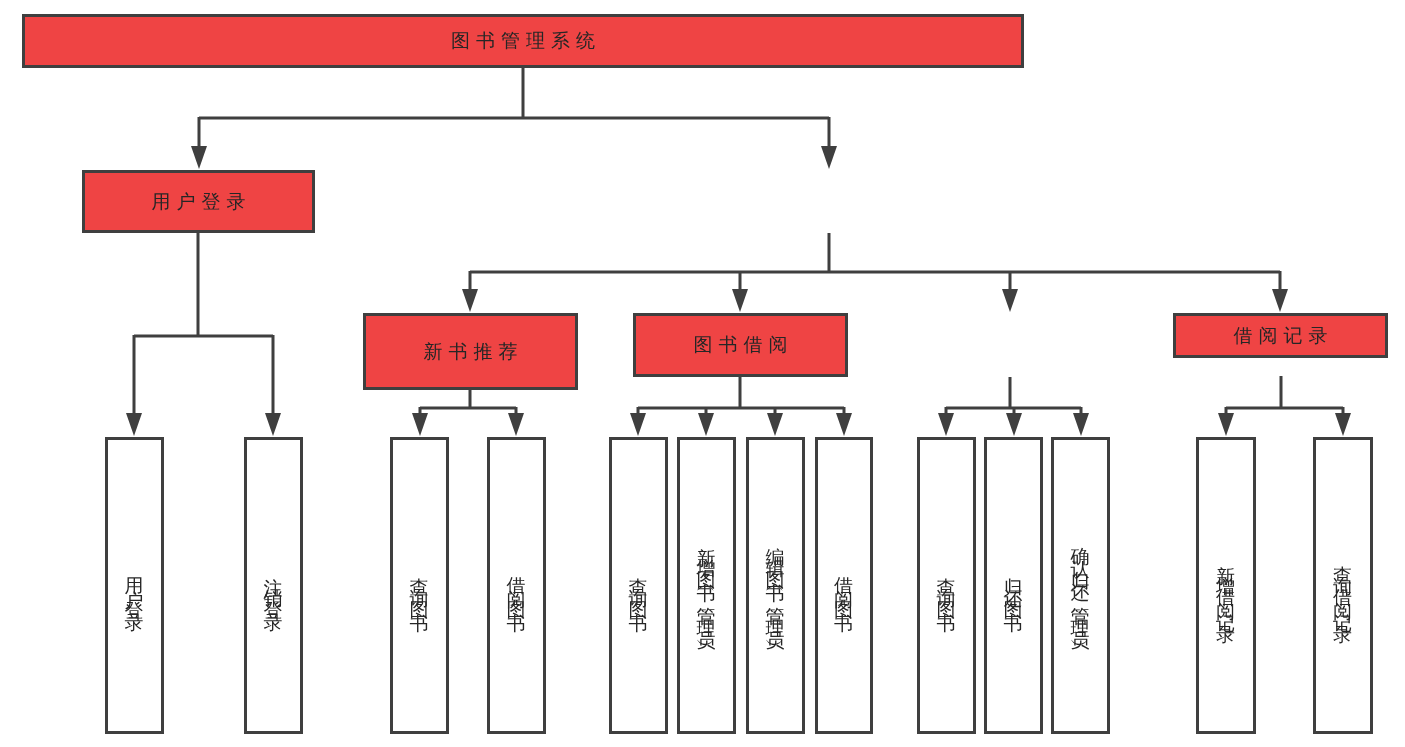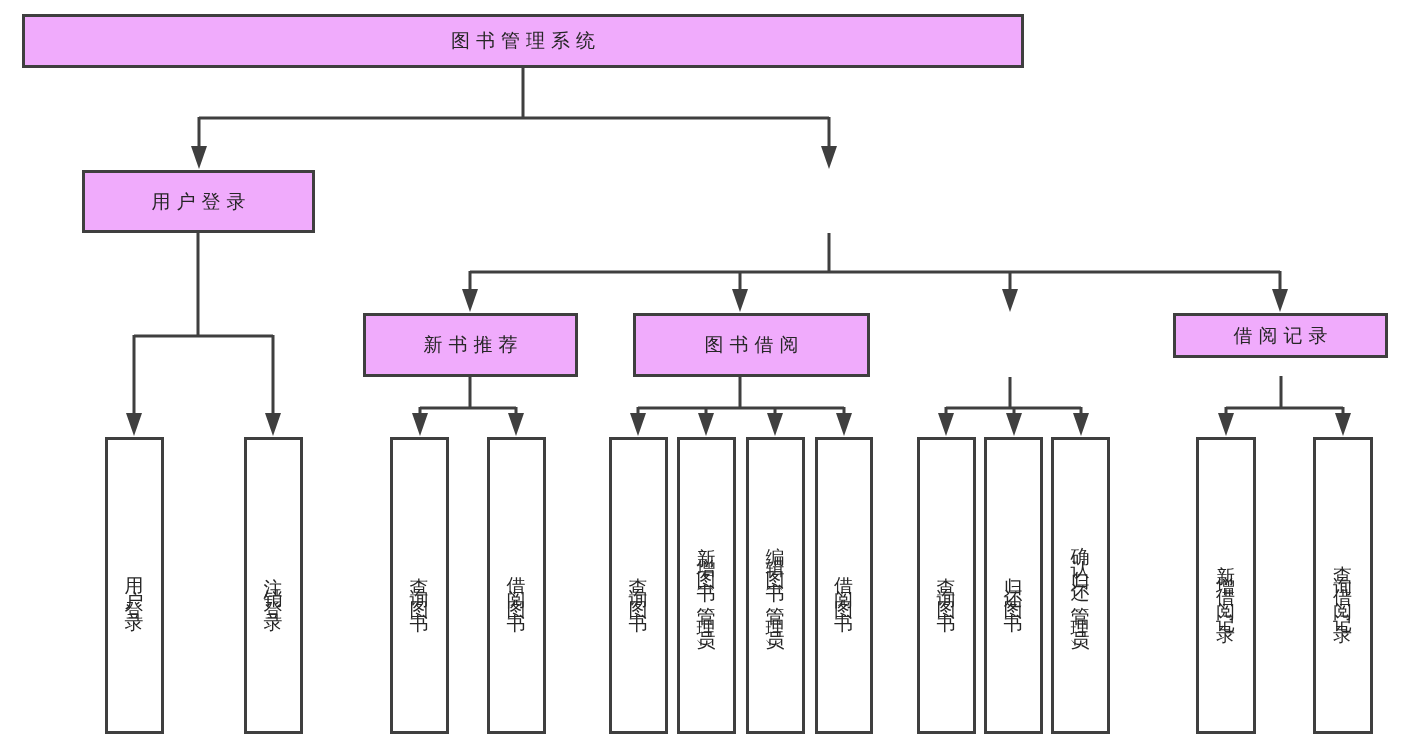--- a/index.html
+++ b/index.html
@@ -20,21 +20,21 @@
     left: 0;
     top: 0;
     width: 1405px;
     height: 747px;
     pointer-events: none;
   }
   .node {
     position: absolute;
     box-sizing: border-box;
     border: 3px solid #3f3f3f;
-    background: #f0abfc;
+    background: #ef4444;
     color: #262626;
     display: flex;
     align-items: center;
     justify-content: center;
     font-size: 19px;
     letter-spacing: 6px;
     text-indent: 6px;
     white-space: nowrap;
     z-index: 1;
   }
@@ -99,22 +99,22 @@
       <polygon points="1073,413 1089,413 1081,436"></polygon>
       <polygon points="1218,413 1234,413 1226,436"></polygon>
       <polygon points="1335,413 1351,413 1343,436"></polygon>
     </g>
   </svg>
 
   <div class="node" style="left:22px; top:14px; width:1002px; height:54px;">图书管理系统</div>
 
   <div class="node" style="left:82px; top:170px; width:233px; height:63px;">用户登录</div>
 
-  <div class="node" style="left:363px; top:313px; width:215px; height:64px;">新书推荐</div>
-  <div class="node" style="left:633px; top:313px; width:237px; height:64px;text-align:right;">图书借阅</div>
+  <div class="node" style="left:363px; top:313px; width:215px; height:77px;">新书推荐</div>
+  <div class="node" style="left:633px; top:313px; width:215px; height:64px;text-align:right;">图书借阅</div>
   <div class="node" style="left:1173px; top:313px; width:215px; height:45px;">借阅记录</div>
 
   <div class="leaf" style="left:105px; top:437px; width:59px; height:297px;">用户登录</div>
   <div class="leaf" style="left:244px; top:437px; width:59px; height:297px;">注销登录</div>
 
   <div class="leaf" style="left:390px; top:437px; width:59px; height:297px;">查询图书</div>
   <div class="leaf" style="left:487px; top:437px; width:59px; height:297px;">借阅图书</div>
 
   <div class="leaf" style="left:609px; top:437px; width:59px; height:297px;">查询图书</div>
   <div class="leaf" style="left:677px; top:437px; width:59px; height:297px;">新增图书（管理员）</div>

